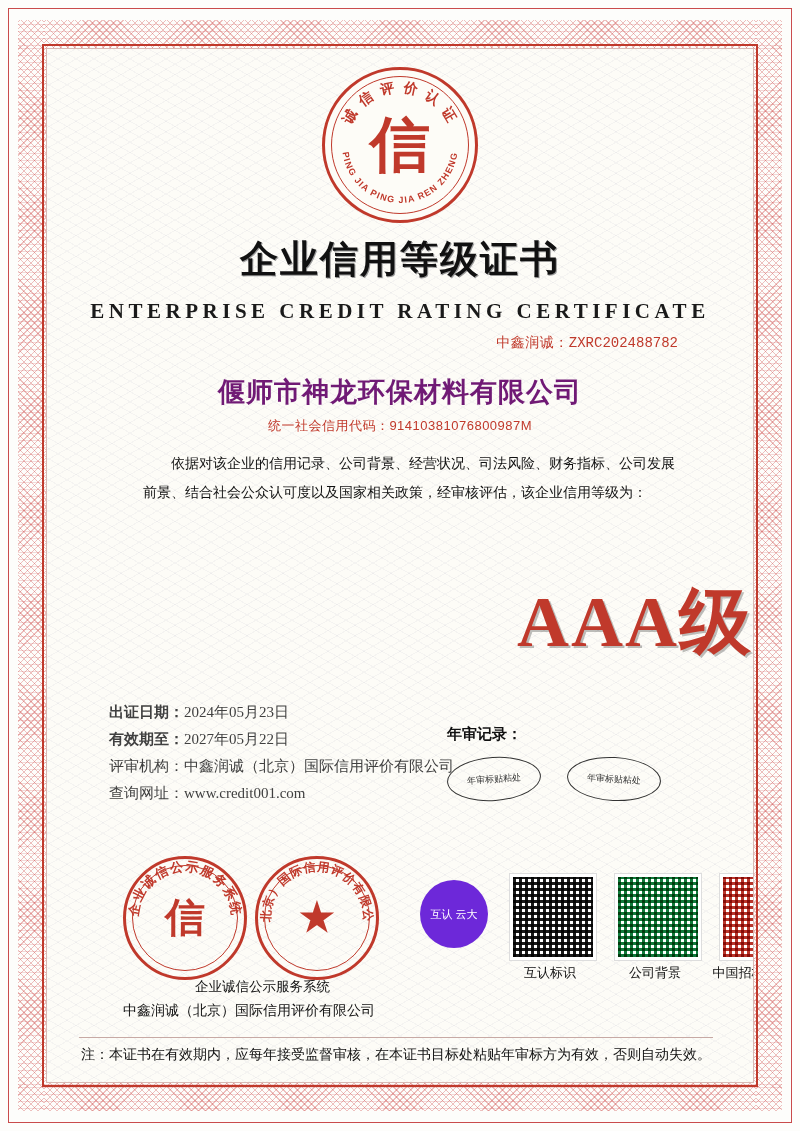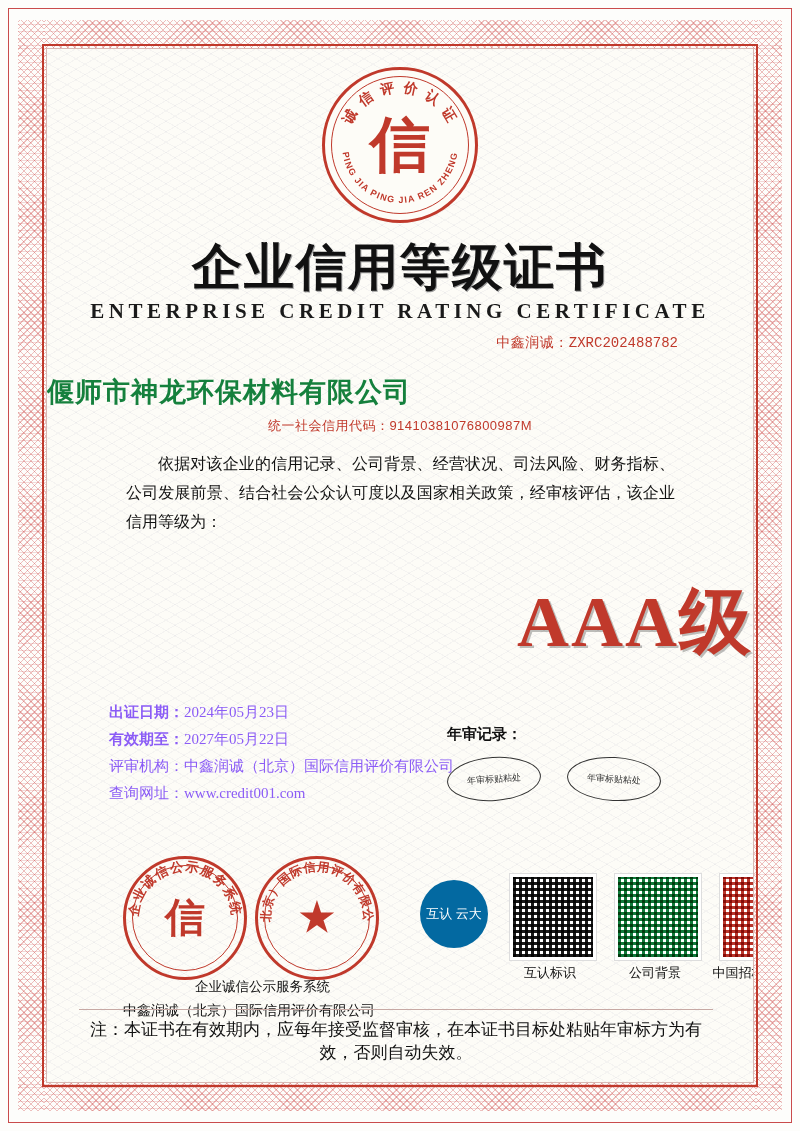--- a/index.html
+++ b/index.html
@@ -68,64 +68,64 @@
     font-family:"Liberation Serif",serif;color:#c0392b;
     font-size:60px;font-weight:700;line-height:1;
   }
   .emblem svg{position:absolute;inset:0;}
   .emblem text{fill:#c0392b;font-family:"Liberation Sans",sans-serif;font-weight:700;}
 
   
   .title-cn{
     position:absolute;top:185px;left:0;right:0;text-align:center;
     font-family:"Liberation Serif",serif;
-    font-size:50px;font-weight:700;letter-spacing:2px;color:#111;
+    font-size:38px;font-weight:700;letter-spacing:2px;color:#111;
     text-shadow:1px 1px 0 #999;
   }
   .title-en{
     position:absolute;top:250px;left:0;right:0;text-align:center;
     font-family:"Liberation Serif",serif;
     font-size:21px;letter-spacing:4.5px;color:#1a1a1a;font-weight:bold;
   }
   .cert-no{
     position:absolute;top:285px;right:75px;
     font-family:"Liberation Sans",sans-serif;
     font-size:14px;color:#c0392b;letter-spacing:.5px;
   }
   .cert-no .num{font-family:"Liberation Mono",monospace;letter-spacing:0;margin-top:36px;}
 
   .company{
-    position:absolute;top:325px;left:0;right:0;
+    position:absolute;top:325px;left:0;right:0;text-align:center;
     font-family:"Liberation Serif",serif;
-    font-size:27px;font-weight:700;color:#15803d;letter-spacing:1px;
+    font-size:27px;font-weight:700;color:#701a75;letter-spacing:1px;
   }
   .usci{
     position:absolute;top:368px;left:0;right:0;text-align:center;
     font-size:13px;color:#c0392b;letter-spacing:.5px;
     font-family:"Liberation Sans",sans-serif;
   }
 
   .body-text{
-    position:absolute;top:400px;left:79px;right:78px;
+    position:absolute;top:400px;left:96px;right:78px;
     font-family:"Liberation Serif",serif;
-    font-size:16px;line-height:29px;color:#111;text-align:justify;
+    font-size:14px;line-height:29px;color:#111;text-align:justify;
     text-indent:2em;
   }
 
   .grade{
     position:absolute;top:525px;left:0;right:0;text-align:right;
     color:#c0392b;font-family:"Liberation Serif",serif;
     font-size:72px;font-weight:700;letter-spacing:2px;
     text-shadow:2px 2px 0 rgba(0,0,0,.25);
   }
 
   
   .info{
     position:absolute;top:650px;left:62px;
-    font-family:"Liberation Serif",serif;font-size:15px;color:#8b5cf6;line-height:27px;
+    font-family:"Liberation Serif",serif;font-size:15px;color:#404040;line-height:27px;
   }
   .info .row{white-space:nowrap;}
   .info .label{font-weight:700;}
   .info .url{padding-left:74px;}
 
   .annual{
     position:absolute;top:676px;left:400px;
     font-family:"Liberation Serif",serif;font-size:15px;font-weight:700;color:#111;
   }
   .stamp-slots{position:absolute;top:708px;left:400px;display:flex;gap:26px;}
@@ -155,22 +155,22 @@
 
   .seal-caption{
     position:absolute;font-family:"Liberation Serif",serif;font-size:13.5px;color:#111;
     white-space:nowrap;
   }
   #cap1{left:100px;top:122px;}
   #cap2{left:28px;top:146px;font-size:14px;}
 
   .badge-round{
     position:absolute;left:325px;top:24px;width:68px;height:68px;border-radius:50%;
-    background:#0369a1;color:#fff;display:flex;align-items:center;justify-content:center;
-    font-size:13px;font-family:"Liberation Sans",sans-serif;text-align:center;line-height:12px;
+    background:#6d28d9;color:#fff;display:flex;align-items:center;justify-content:center;
+    font-size:11px;font-family:"Liberation Sans",sans-serif;text-align:center;line-height:12px;
   }
   .qr{
     position:absolute;top:18px;width:80px;height:80px;
     background:
       repeating-linear-gradient(0deg,#1a1a1a 0 3px,#fff 3px 6px),
       repeating-linear-gradient(90deg,#1a1a1a 0 3px,#fff 3px 6px);
     background-blend-mode:multiply;
     border:3px solid #fff;
     box-shadow:0 0 0 1px #ddd;
   }
@@ -193,21 +193,21 @@
     position:absolute;top:108px;width:110px;text-align:center;
     font-family:"Liberation Serif",serif;font-size:13px;color:#111;
   }
   #ql1{left:400px;}
   #ql2{left:505px;}
   #ql3{left:608px;}
 
   .note{
     position:absolute;left:32px;right:40px;bottom:18px;
     text-align:center;font-family:"Liberation Serif",serif;
-    font-size:17px;color:#111;
+    font-size:14px;color:#111;
     border-top:1px solid #c7a9a4;padding-top:8px;
   }
 </style>
 </head>
 <body>
 
 <div class="page">
   <div class="outer-border"></div>
   <div class="guilloche"></div>
 

